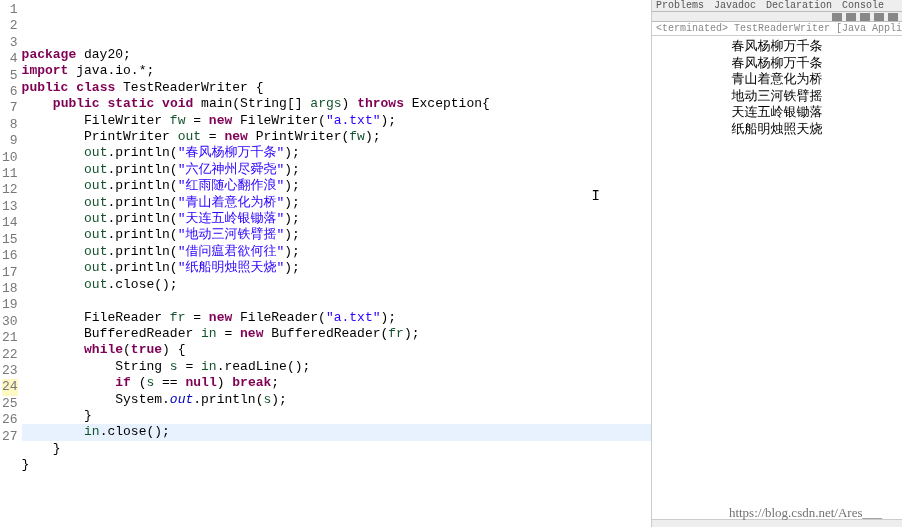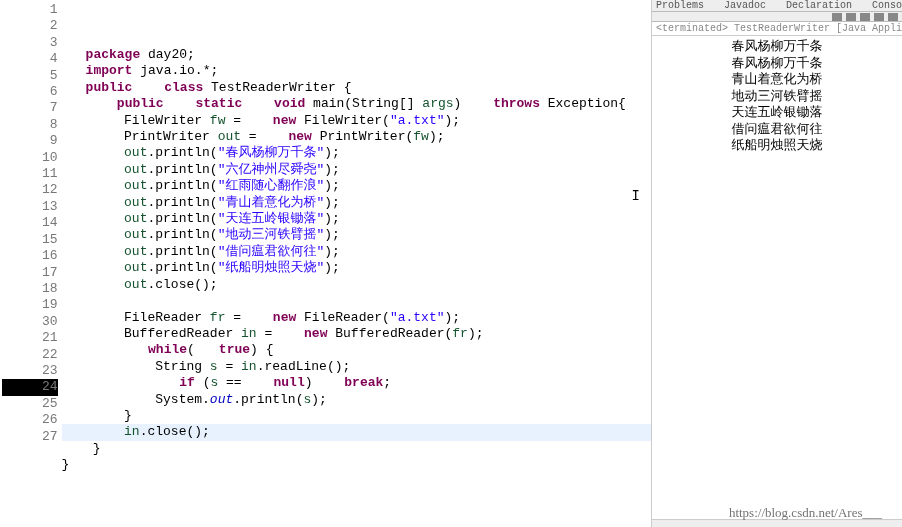--- a/index.html
+++ b/index.html
@@ -33,21 +33,21 @@
     }
     .gutter div { line-height: 16.4px; }
     .code {
       flex: 1;
       padding: 2px 0;
       white-space: pre;
       position: relative;
     }
     .code div { line-height: 16.4px; }
     .hl-line { background: #e8f2fe; }
-    .kw { color: #7f0055; font-weight: bold; margin-left: 24px; }
+    .kw { color: #7f0055; font-weight: bold; }
     .str { color: #2a00ff; }
     .var-i { color: #14532d; }
     .var-o { color: #0000c0; font-style: italic; }
     .cursor-beam {
       position: absolute;
       font-size: 14px;
       color: #000;
     }
     .right-panel {
       width: 250px;
@@ -57,21 +57,21 @@
     }
     .right-tabs {
       background: #eee;
       border-bottom: 1px solid #bbb;
       height: 12px;
       font-size: 10px;
       color: #555;
       display: flex;
       align-items: center;
       padding: 0 4px;
-      gap: 20px;
+      gap: 10px;
     }
     .toolbar {
       background: #eee;
       border-bottom: 1px solid #bbb;
       height: 10px;
       display: flex;
       justify-content: flex-end;
       align-items: center;
       gap: 4px;
       padding: 0 4px;
@@ -133,21 +133,21 @@
         <div>14</div>
         <div>15</div>
         <div>16</div>
         <div>17</div>
         <div>18</div>
         <div>19</div>
         <div>30</div>
         <div>21</div>
         <div>22</div>
         <div>23</div>
-        <div style="background: #000000; padding-left: 40px;">24</div>
+        <div style="background: #fef9c3;">24</div>
         <div>25</div>
         <div>26</div>
         <div>27</div>
       </div>
     <div class="code" id="code">
       <span class="cursor-beam" style="left:570px; top:188px;">I</span>
     <div><span class="kw">package</span> day20;</div><div><span class="kw">import</span> java.io.*;</div><div><span class="kw">public</span> <span class="kw">class</span> TestReaderWriter {</div><div>    <span class="kw">public</span> <span class="kw">static</span> <span class="kw">void</span> main(String[] <span class="var-i">args</span>) <span class="kw">throws</span> Exception{</div><div>        FileWriter <span class="var-i">fw</span> = <span class="kw">new</span> FileWriter(<span class="str">"a.txt"</span>);</div><div>        PrintWriter <span class="var-i">out</span> = <span class="kw">new</span> PrintWriter(<span class="var-i">fw</span>);</div><div>        <span class="var-i">out</span>.println(<span class="str">"春风杨柳万千条"</span>);</div><div>        <span class="var-i">out</span>.println(<span class="str">"六亿神州尽舜尧"</span>);</div><div>        <span class="var-i">out</span>.println(<span class="str">"红雨随心翻作浪"</span>);</div><div>        <span class="var-i">out</span>.println(<span class="str">"青山着意化为桥"</span>);</div><div>        <span class="var-i">out</span>.println(<span class="str">"天连五岭银锄落"</span>);</div><div>        <span class="var-i">out</span>.println(<span class="str">"地动三河铁臂摇"</span>);</div><div>        <span class="var-i">out</span>.println(<span class="str">"借问瘟君欲何往"</span>);</div><div>        <span class="var-i">out</span>.println(<span class="str">"纸船明烛照天烧"</span>);</div><div>        <span class="var-i">out</span>.close();</div><div> </div><div>        FileReader <span class="var-i">fr</span> = <span class="kw">new</span> FileReader(<span class="str">"a.txt"</span>);</div><div>        BufferedReader <span class="var-i">in</span> = <span class="kw">new</span> BufferedReader(<span class="var-i">fr</span>);</div><div>        <span class="kw">while</span>(<span class="kw">true</span>) {</div><div>            String <span class="var-i">s</span> = <span class="var-i">in</span>.readLine();</div><div>            <span class="kw">if</span> (<span class="var-i">s</span> == <span class="kw">null</span>) <span class="kw">break</span>;</div><div>            System.<span class="var-o">out</span>.println(<span class="var-i">s</span>);</div><div>        }</div><div class="hl-line">        <span class="var-i">in</span>.close();</div><div>    }</div><div>}</div><div> </div></div>
   </div>
 </div>
 
@@ -165,19 +165,18 @@
     <span class="tb-ico"></span>
     <span class="tb-ico"></span>
   </div>
   <div class="console-status">&lt;terminated&gt; TestReaderWriter [Java Application] C:\Program F</div>
   <div class="console-output" id="console-out">
       <div>春风杨柳万千条</div>
       <div>春风杨柳万千条</div>
       <div>青山着意化为桥</div>
       <div>地动三河铁臂摇</div>
       <div>天连五岭银锄落</div>
-      <div>借问瘟君欲何往</div>
       <div>纸船明烛照天烧</div>
     </div>
   <div class="console-scroll"></div>
 </div>
 
 <div class="watermark">https://blog.csdn.net/Ares___</div>
 
 </body></html>

